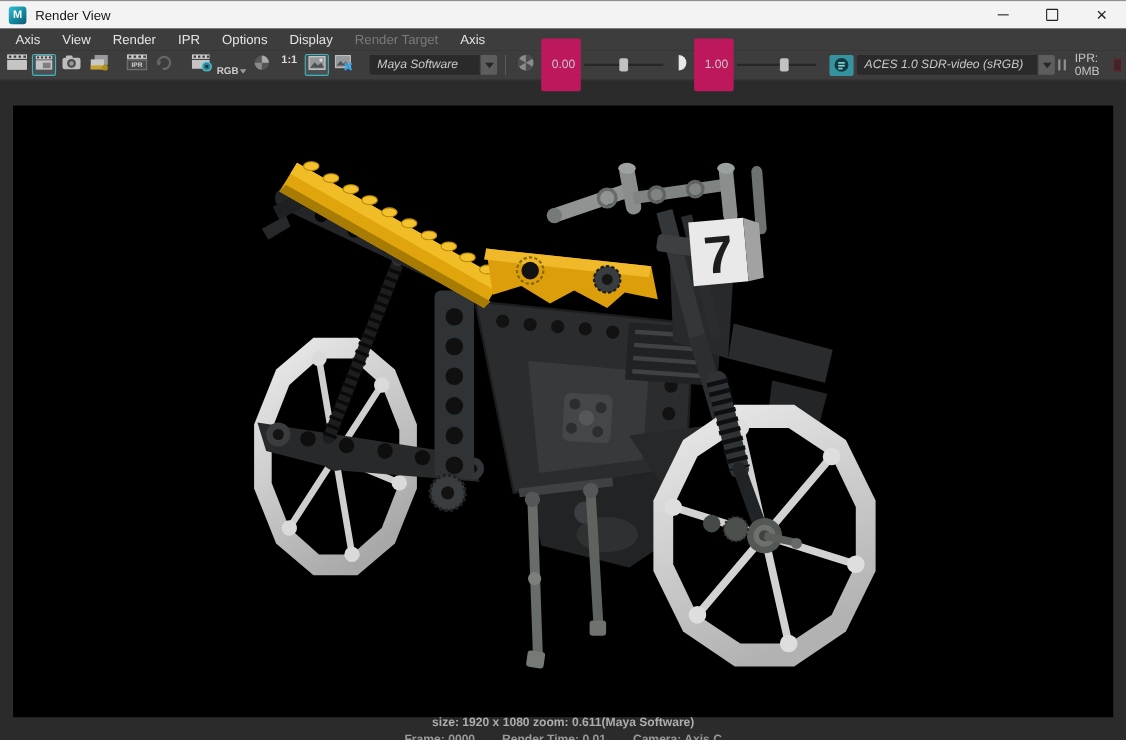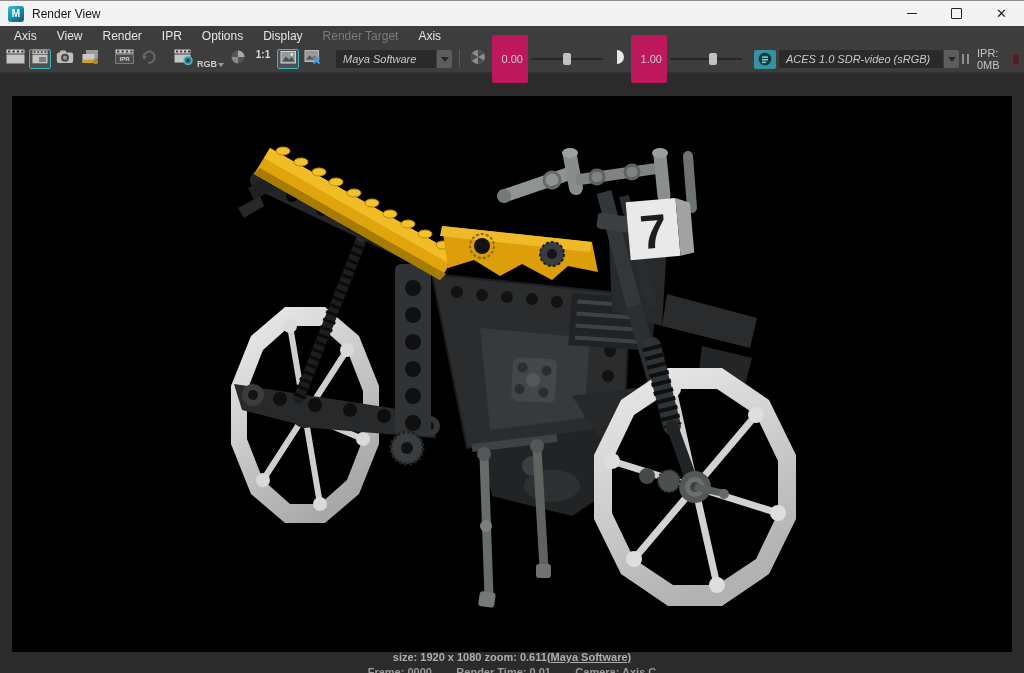--- a/index.html
+++ b/index.html
@@ -58,21 +58,21 @@
   .right-cluster{margin-left:auto;display:flex;align-items:center;gap:8px;padding-right:4px;}
   .pause{display:flex;gap:3px;}
   .pause span{width:2px;height:10px;background:#8f8f8f;display:block;}
   .ipr-mem{font-size:11px;color:#c3c3c3;}
   .red-square{width:12px;height:12px;background:#432326;border:1px solid #5d3136;box-sizing:border-box;}
 
   
   .render-area{position:absolute;left:12px;top:96px;width:1000px;height:556px;background:#000;overflow:hidden;}
   .status1{position:absolute;top:651px;left:0;width:1024px;text-align:center;
     font-size:11px;font-weight:bold;color:#adadad;white-space:pre;}
-  .status1 .tag{text-decoration:underline;}
+  .status1 .tag{}
   .status2{position:absolute;top:666px;left:0;width:1024px;text-align:center;
     font-size:11px;font-weight:bold;color:#9a9a9a;white-space:pre;}
 </style>
 </head>
 <body>
 
 <div id="window">
 
   <div class="titlebar">
     <div class="maya-icon">M</div>

